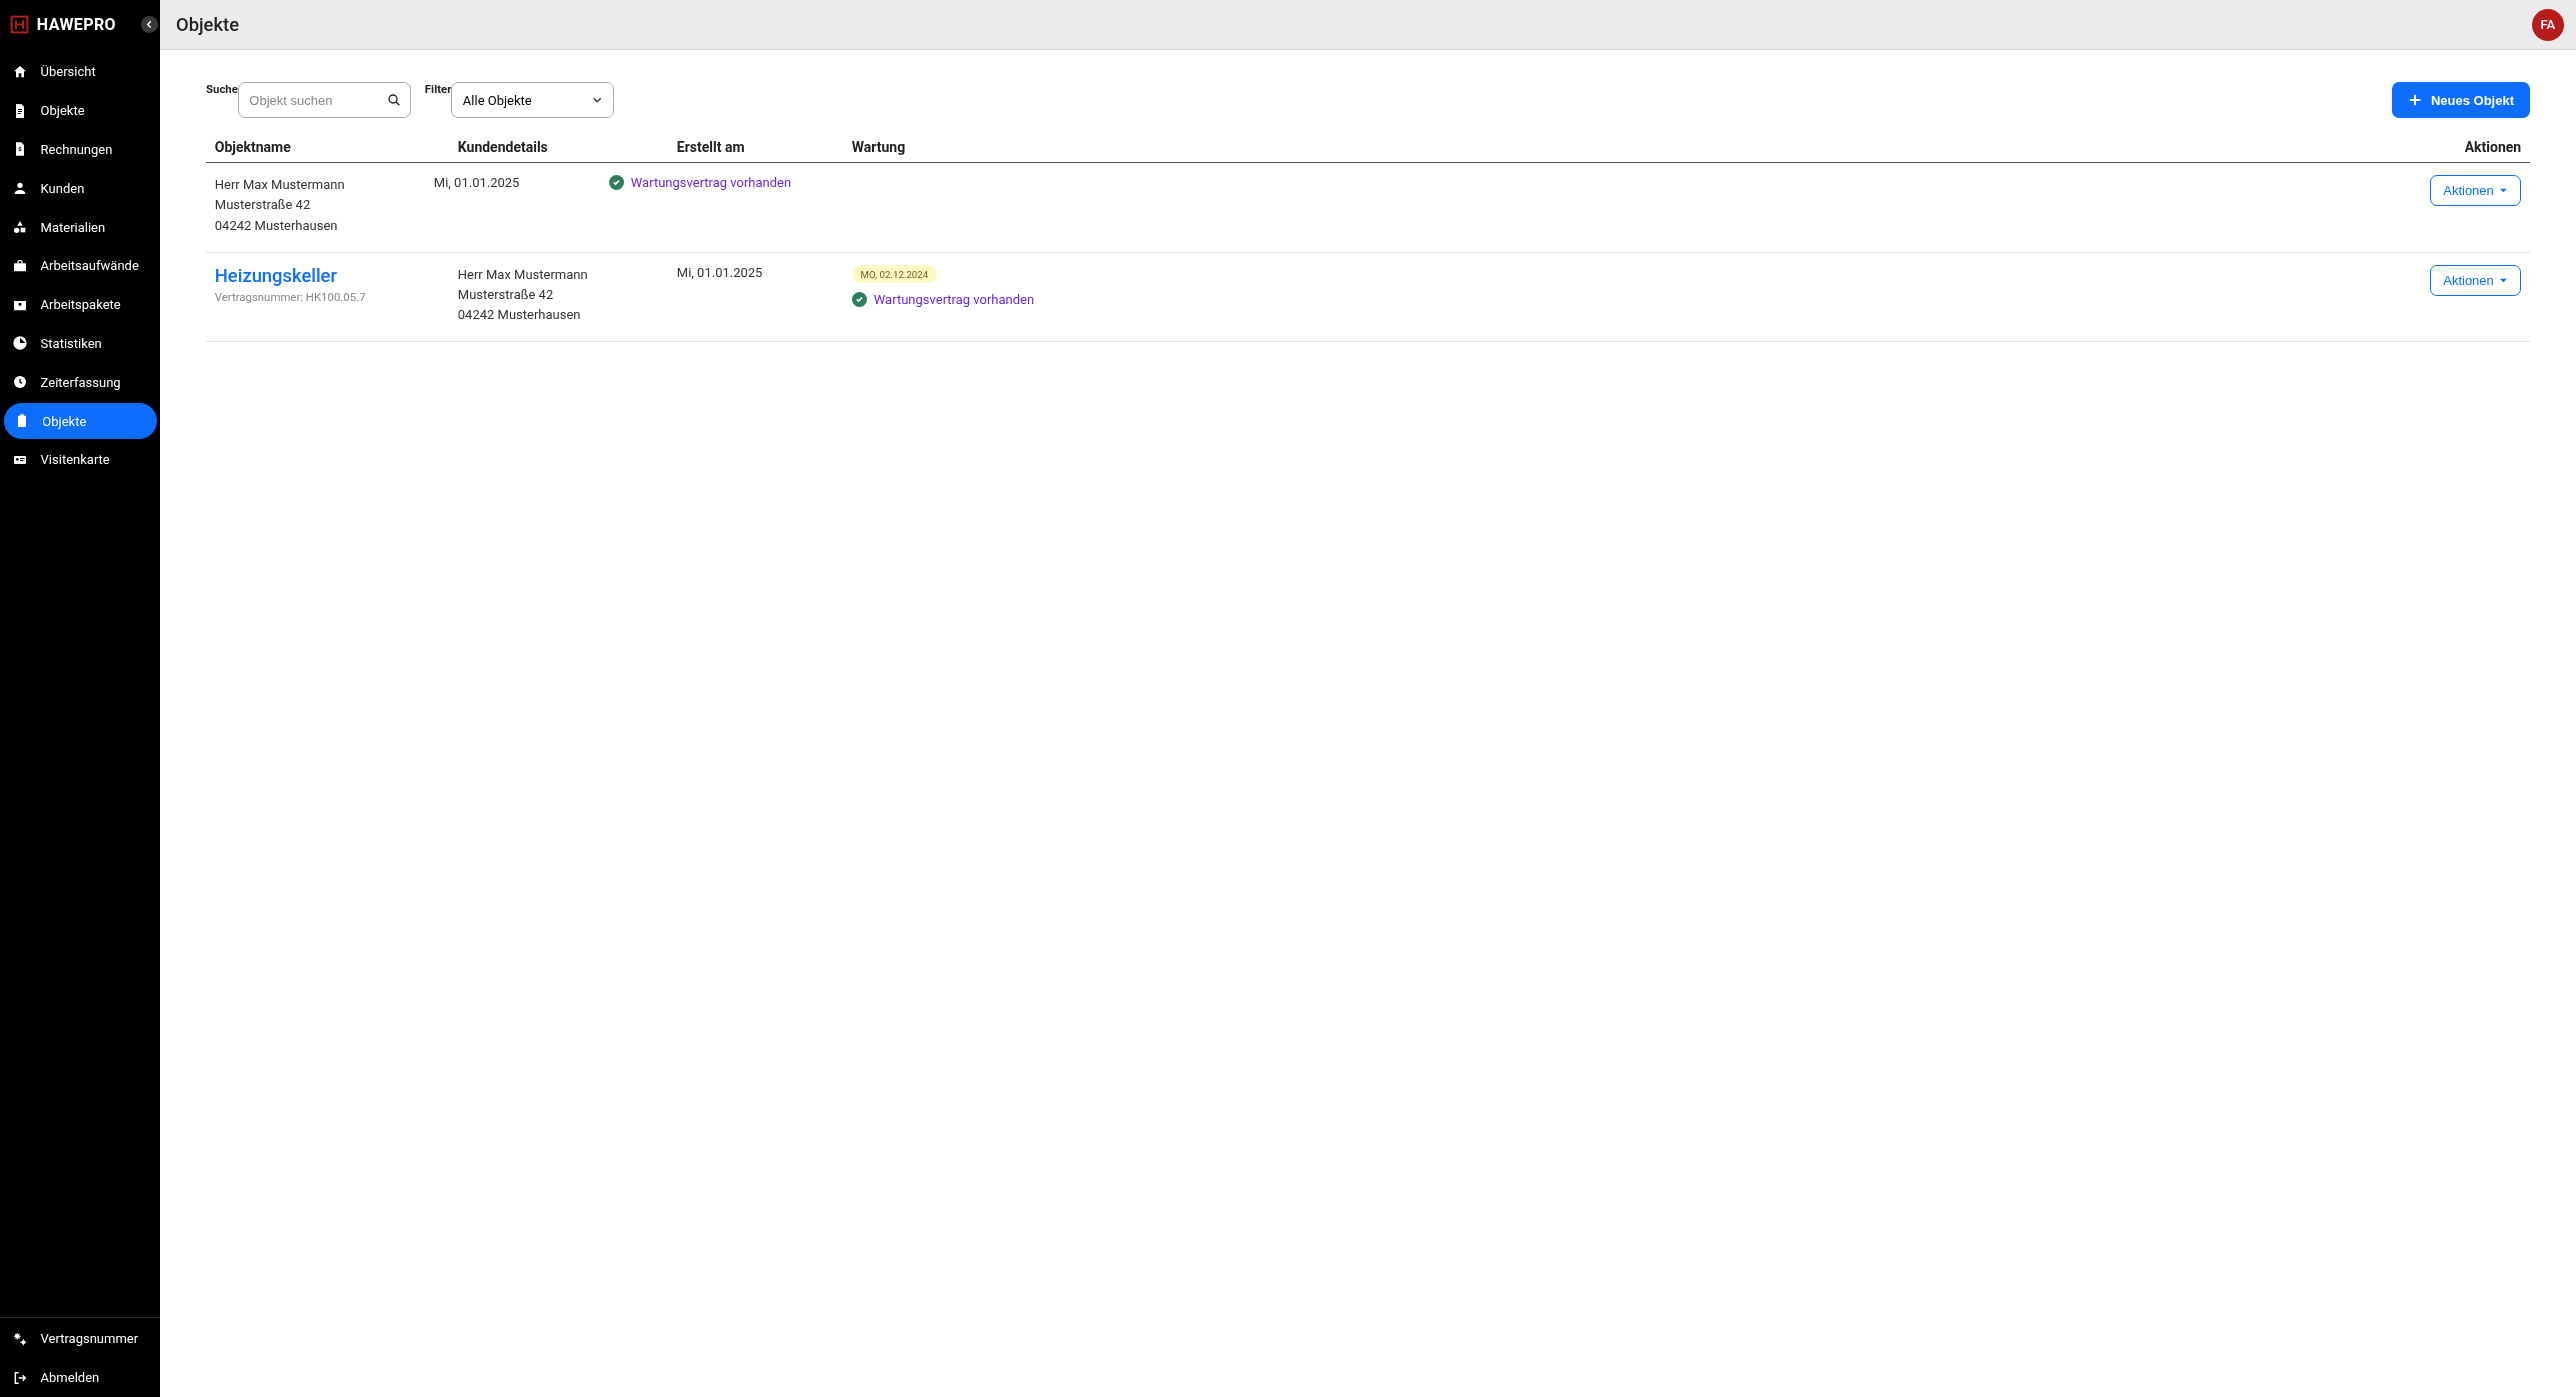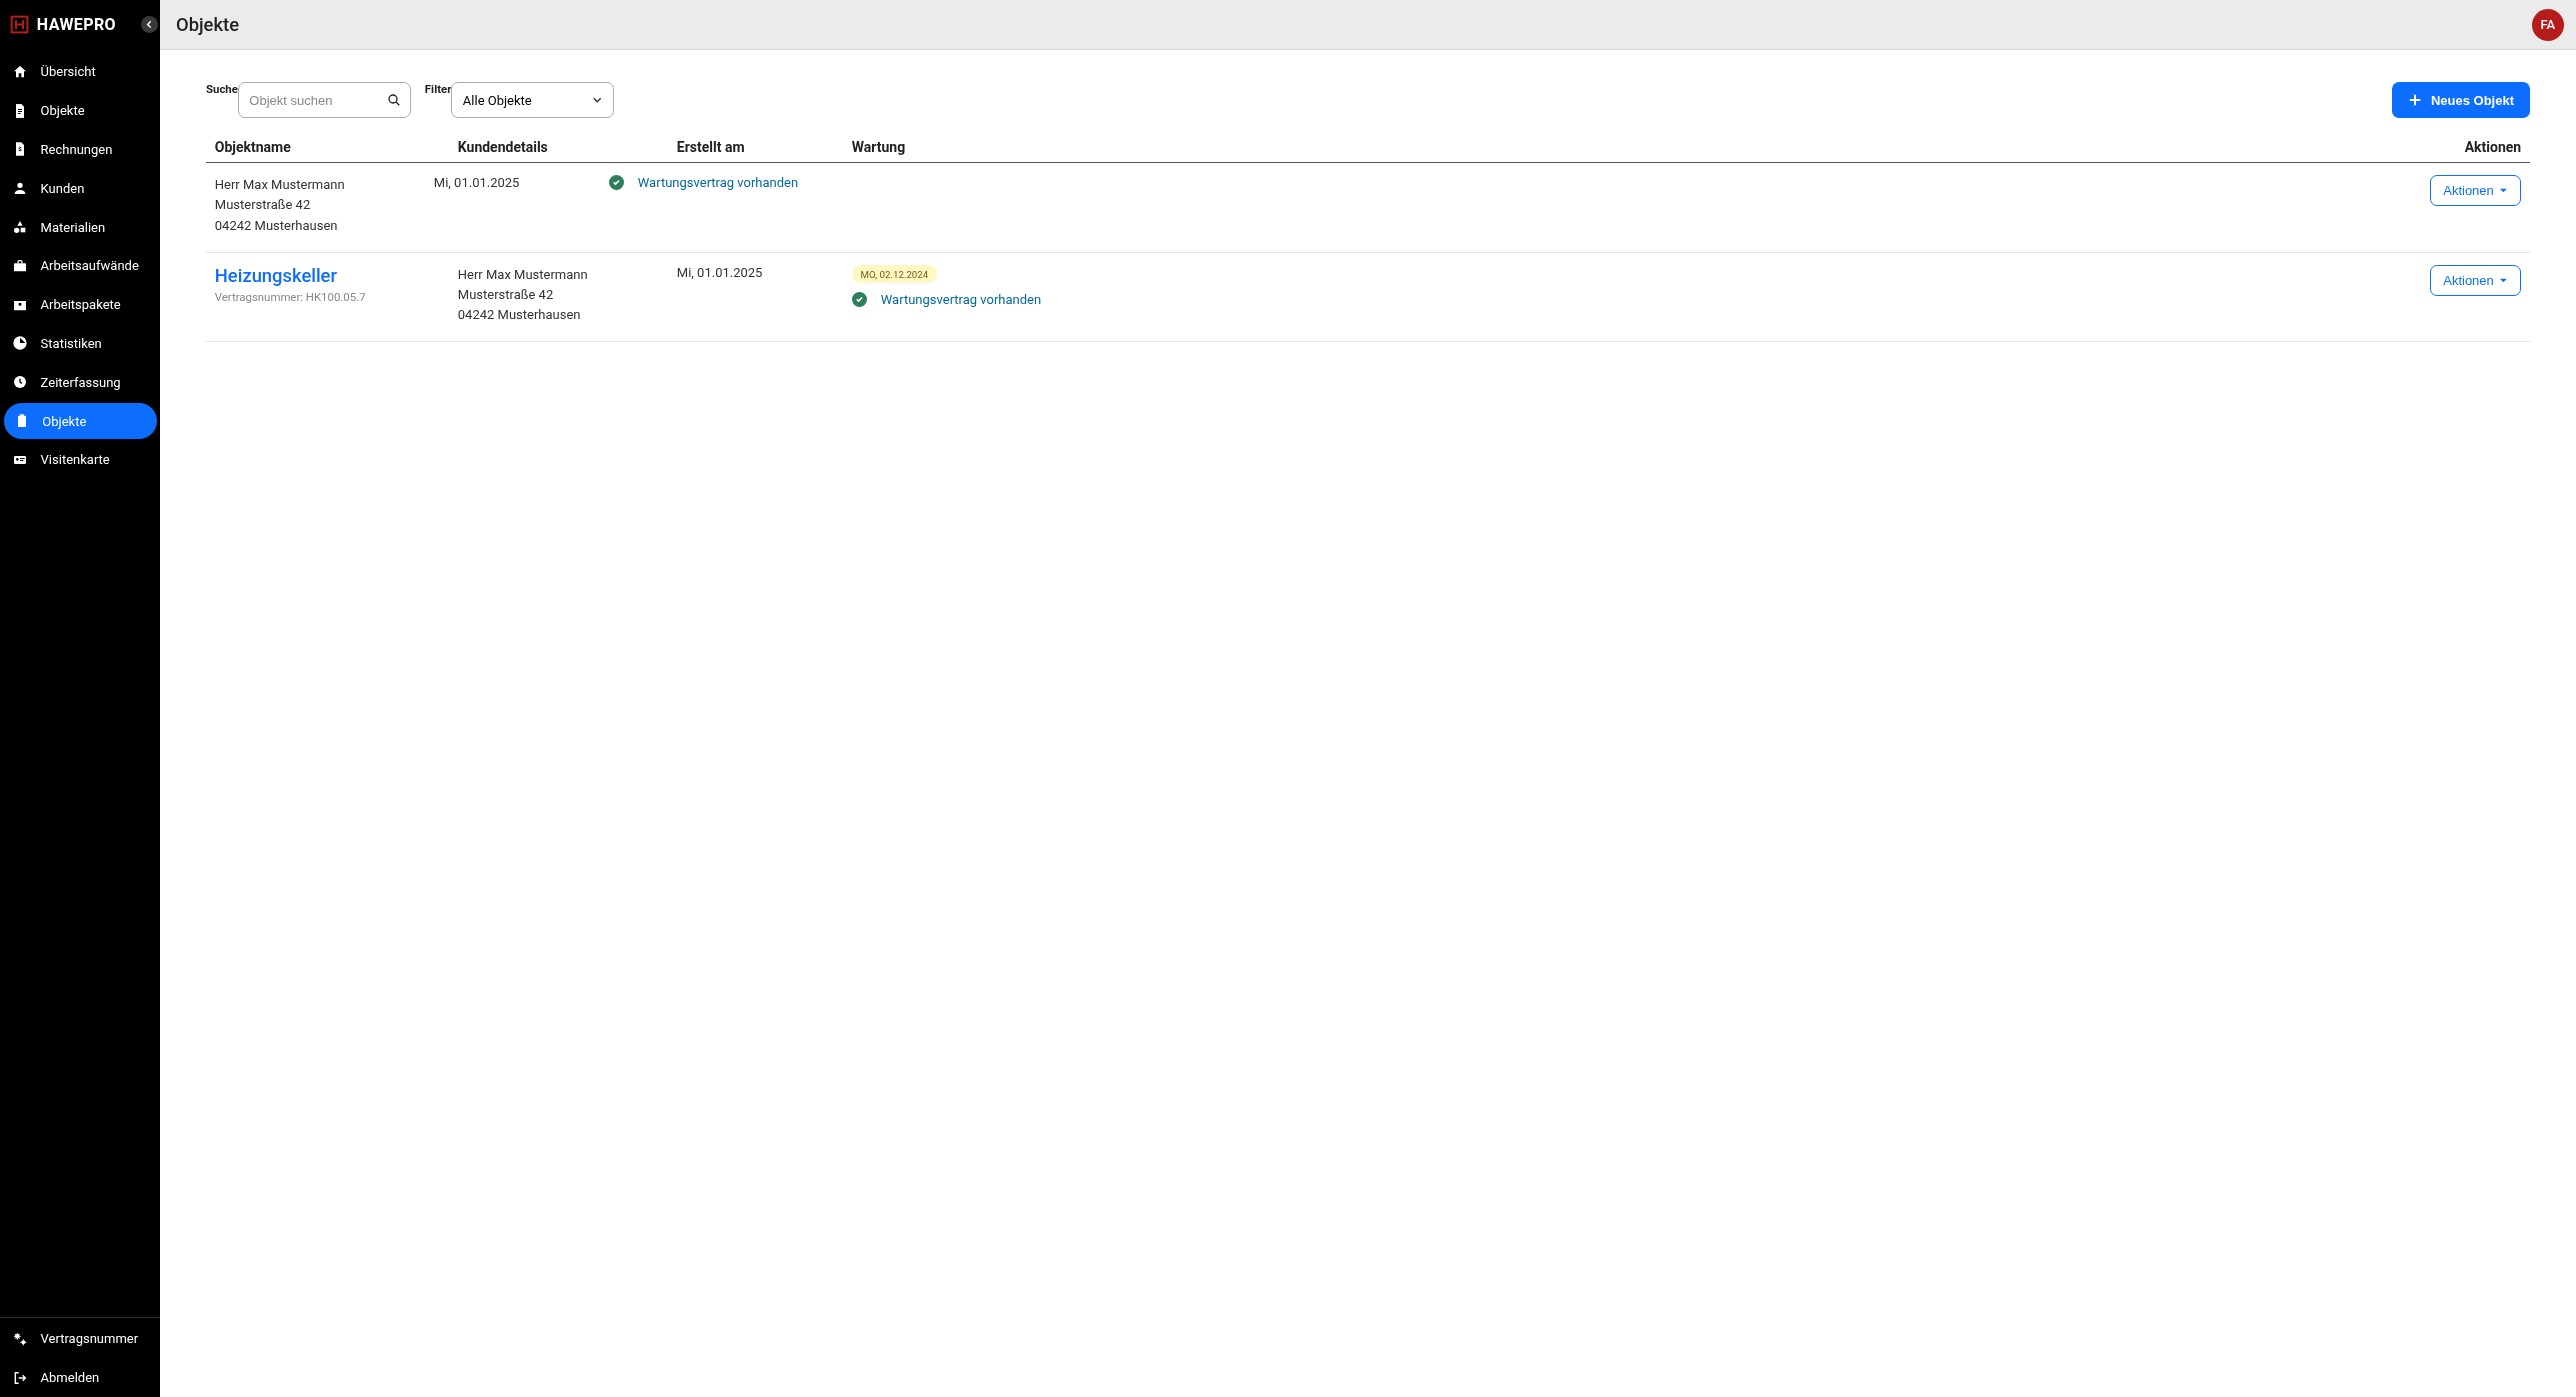--- a/index.html
+++ b/index.html
@@ -254,22 +254,22 @@
       background: #fef9c3;
       color: #7a5a1a;
       font-size: 9.7px;
       font-weight: 400;
       padding: 3.5px 8.8px;
       border-radius: 10.5px;
     }
     .maint-row {
       display: flex;
       align-items: center;
-      gap: 14px;
-      color: #0369a1;
+      gap: 7px;
+      color: #6d28d9;
     }
     .check-circle {
       width: 15px;
       height: 15px;
       background: #2e7d5b;
       border-radius: 50%;
       display: flex;
       align-items: center;
       justify-content: center;
       color: #fff;

